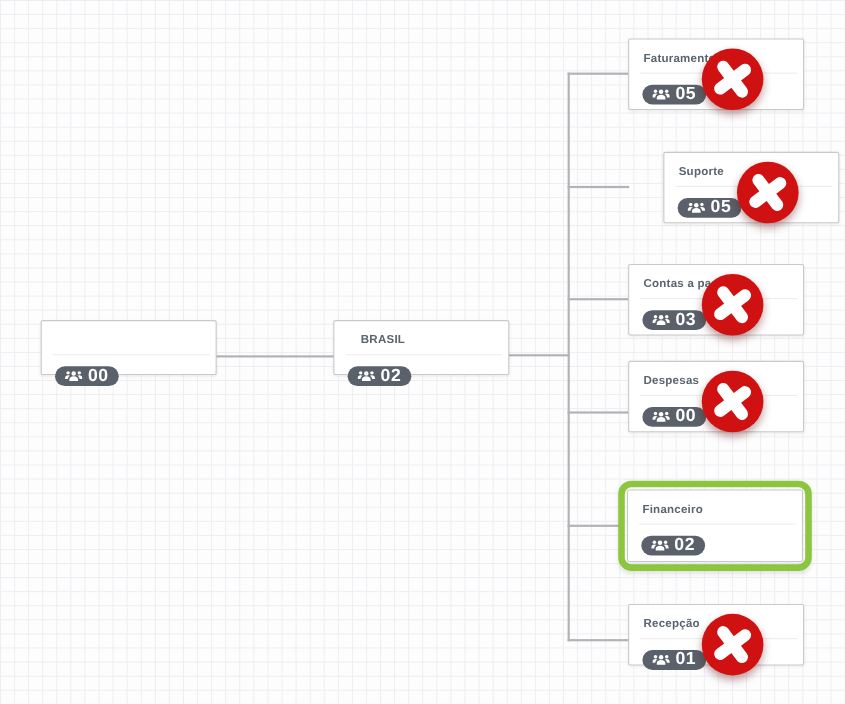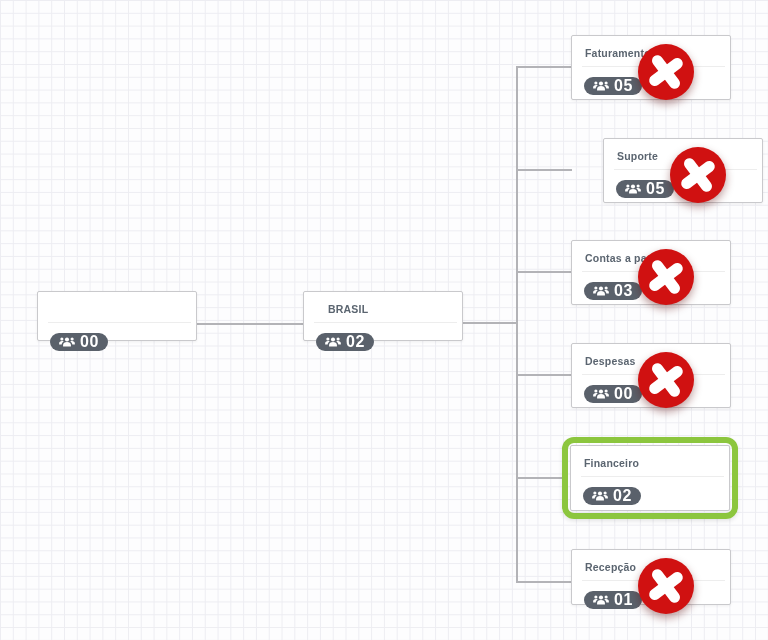--- a/index.html
+++ b/index.html
@@ -60,21 +60,21 @@
     box-shadow:0 2px 4px rgba(0,0,0,0.10);
   }
   .selected-frame .node { position:relative; left:0; top:0; }
 
   
   #node-root     { left:37px;  top:291px; }
   #node-parent   { left:303px; top:291px; }
   #node-child-0  { left:571px; top:35px;  }
   #node-child-1  { left:571px; top:138px;margin-left:32px; }
   #node-child-2  { left:571px; top:240px; }
-  #node-child-3  { left:571px; top:343px; }
+  #node-child-3  { left:571px; top:328px; }
   #node-child-5  { left:571px; top:549px; height:56px; }
 </style>
 </head>
 <body>
 
 <div class="canvas">
 
   <div class="line" style="left:196px; top:323px; width:108px; height:2px;"></div>
   <div class="line" style="left:462px; top:322px; width:56px;  height:2px;"></div>
   <div class="line" style="left:516px; top:66px;  width:2px;   height:517px;"></div>

